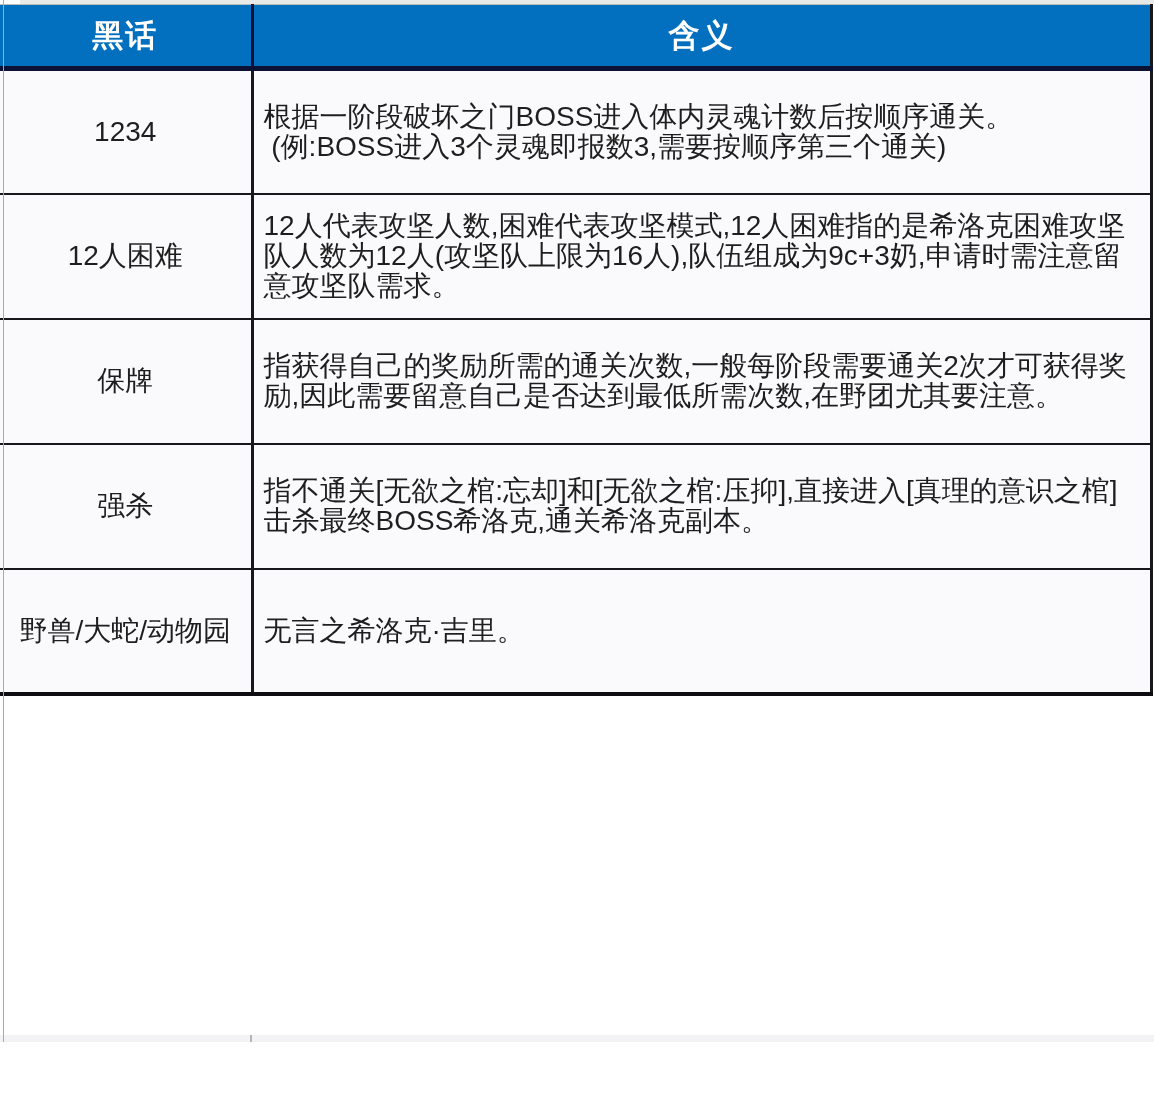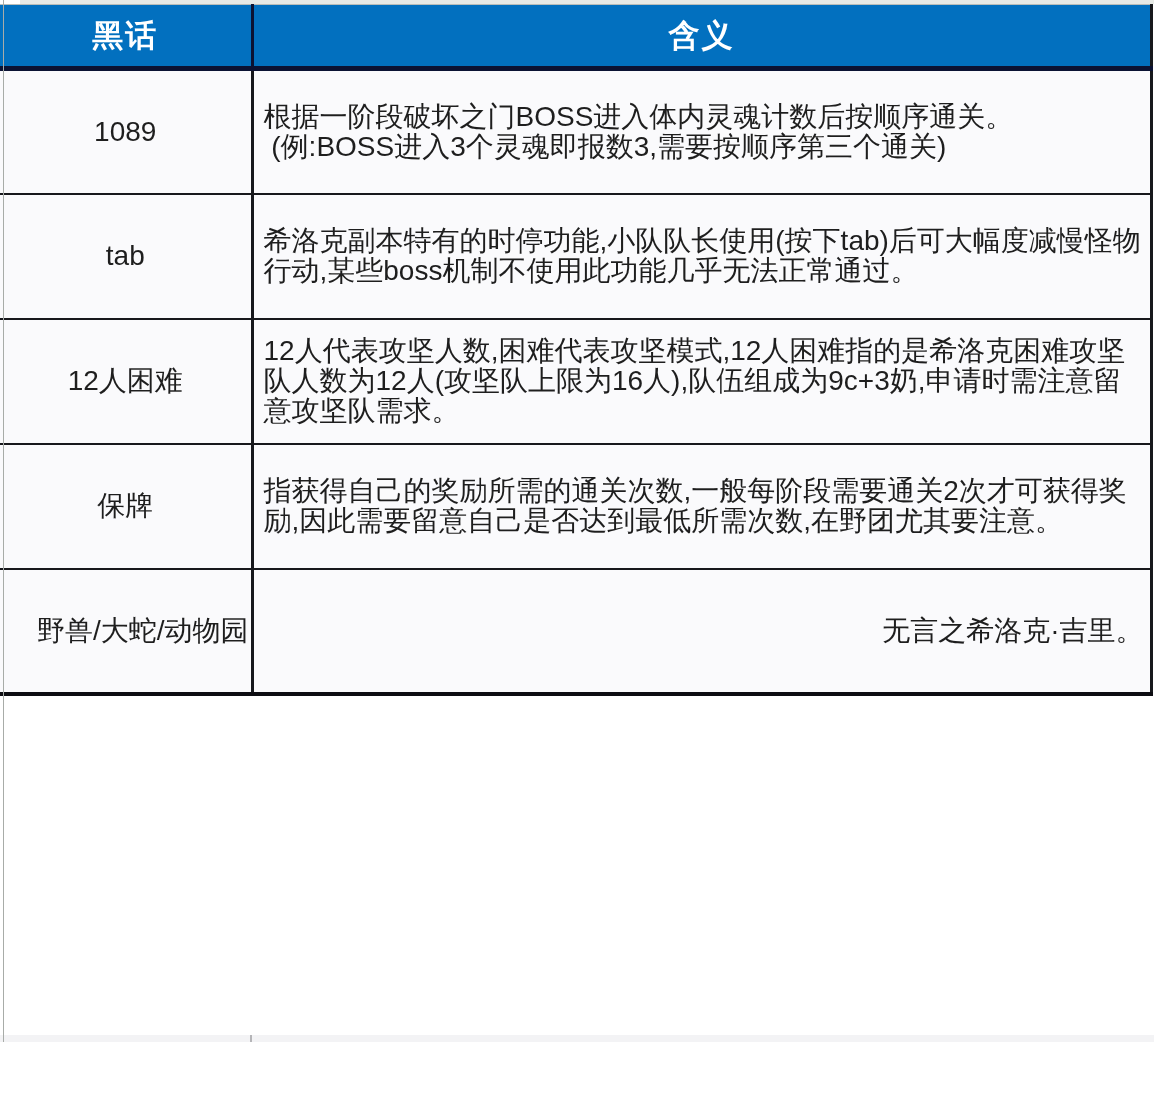--- a/index.html
+++ b/index.html
@@ -71,21 +71,21 @@
     border-right: 3px solid var(--header-border);
   }
 
   td {
     height: 125px;
     background: var(--cell-bg);
     color: var(--text);
     vertical-align: middle;
     border-top: 2px solid var(--border-dark);
   }
-  tr.body-row:last-child td { border-bottom: 4px solid #0D0D12; text-align: right; }
+  tr.body-row:last-child td { border-bottom: 4px solid #0D0D12; }
 
   td.term-cell {
     text-align: center;
     font-size: 28px;
     border-right: 3px solid var(--border-dark);
     padding: 0 2px;
   }
   td.meaning-cell {
     text-align: left;
     font-size: 28px;
@@ -123,35 +123,35 @@
     <colgroup>
       <col class="col-term">
       <col class="col-meaning">
     </colgroup>
     <tbody>
         <tr class="header-row">
       <th class="header-cell">黑话</th>
       <th class="header-cell">含义</th>
     </tr>
     <tr class="body-row">
-      <td class="term-cell">1089</td>
+      <td class="term-cell">1234</td>
       <td class="meaning-cell">根据一阶段破坏之门BOSS进入体内灵魂计数后按顺序通关。
  (例:BOSS进入3个灵魂即报数3,需要按顺序第三个通关)</td>
-    </tr>
-    <tr class="body-row">
-      <td class="term-cell">tab</td>
-      <td class="meaning-cell">希洛克副本特有的时停功能,小队队长使用(按下tab)后可大幅度减慢怪物行动,某些boss机制不使用此功能几乎无法正常通过。</td>
     </tr>
     <tr class="body-row">
       <td class="term-cell">12人困难</td>
       <td class="meaning-cell">12人代表攻坚人数,困难代表攻坚模式,12人困难指的是希洛克困难攻坚队人数为12人(攻坚队上限为16人),队伍组成为9c+3奶,申请时需注意留意攻坚队需求。</td>
     </tr>
     <tr class="body-row">
       <td class="term-cell">保牌</td>
       <td class="meaning-cell">指获得自己的奖励所需的通关次数,一般每阶段需要通关2次才可获得奖励,因此需要留意自己是否达到最低所需次数,在野团尤其要注意。</td>
+    </tr>
+    <tr class="body-row">
+      <td class="term-cell">强杀</td>
+      <td class="meaning-cell">指不通关[无欲之棺:忘却]和[无欲之棺:压抑],直接进入[真理的意识之棺]击杀最终BOSS希洛克,通关希洛克副本。</td>
     </tr>
     <tr class="body-row">
       <td class="term-cell">野兽/大蛇/动物园</td>
       <td class="meaning-cell">无言之希洛克·吉里。</td>
     </tr>
   </tbody>
     </table>
 
   <div class="bottom-sliver">
     <div class="sliver-divider"></div>

